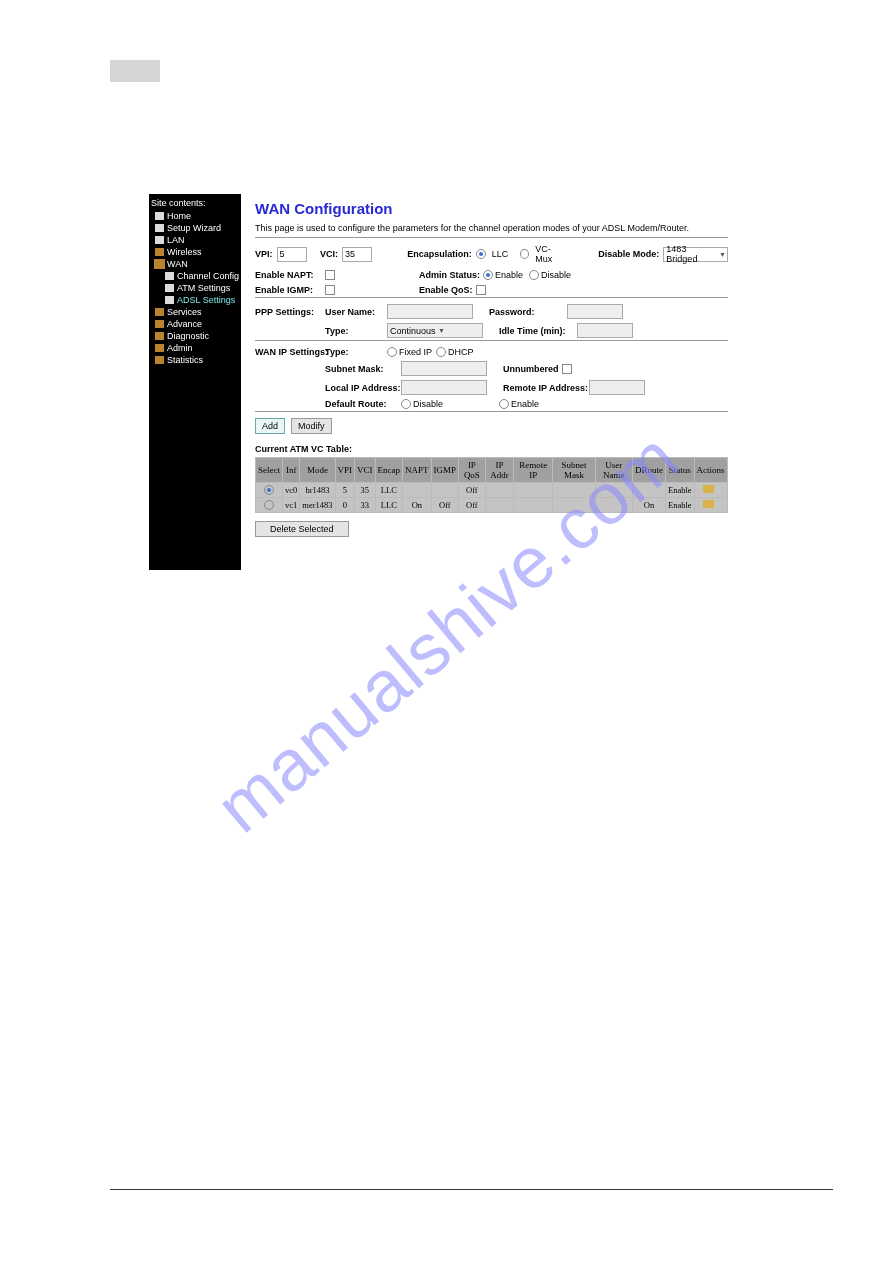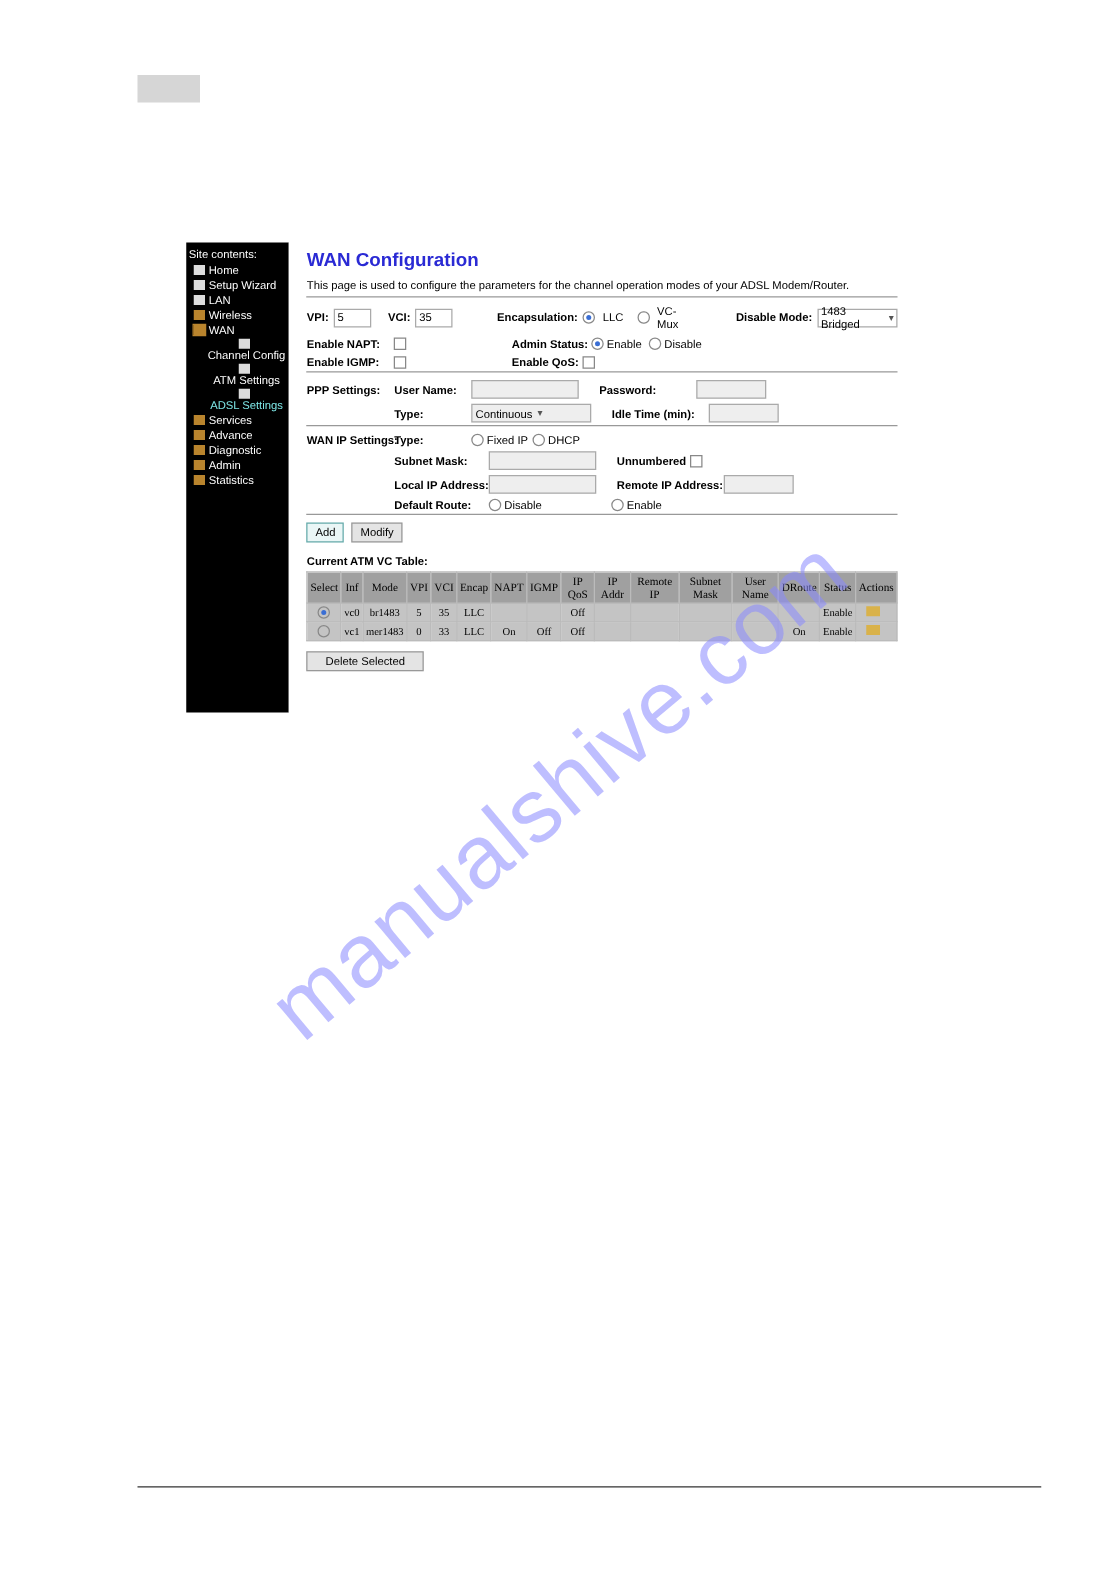--- a/index.html
+++ b/index.html
@@ -4,21 +4,21 @@
 <style>
   * { box-sizing: border-box; margin: 0; padding: 0; }
   body { background: #fff; font-family: Arial, sans-serif; width: 893px; height: 1263px; position: relative; }
   .page { position: relative; width: 893px; height: 1263px; }
   .grey-box { position: absolute; left: 110px; top: 60px; width: 50px; height: 22px; background: #d6d6d6; }
   .watermark { position: absolute; left: 50%; top: 50%; font-size: 72px; color: #8a8aff; transform: translate(-50%,-50%) rotate(-40deg); font-weight: 500; opacity: 0.55; white-space: nowrap; letter-spacing: 1px; font-family: Arial, sans-serif; }
   .shot { position: absolute; left: 149px; top: 194px; width: 583px; height: 376px; display: flex; font-size: 9px; }
   .sidebar { width: 112px; background: #000; color: #fff; padding: 4px 2px; font-size: 9px; }
   .sidebar .site { color: #fff; margin-bottom: 2px; }
   .sidebar .node { display: flex; align-items: center; padding: 1px 0 1px 4px; white-space: nowrap; }
-  .sidebar .sub1 { padding-left: 14px; flex-direction: column; }
+  .sidebar .sub1 { padding-left: 14px; }
   .sidebar .icon { width: 9px; height: 8px; margin-right: 3px; display: inline-block; }
   .icon-page { background: #dcdcdc; }
   .icon-folder { background: #b9842d; }
   .icon-folder-open { background: #b9842d; outline: 1px solid #b9842d; }
   .sidebar .cyan { color: #7de6e6; text-align: center; }
   .content { flex: 1; background: #fff; padding: 6px 14px; color: #000; }
   .content h1 { color: #2a2ad4; font-size: 15px; font-weight: bold; font-family: Liberation Sans, sans-serif; margin-bottom: 6px; }
   .desc { font-size: 9px; margin-bottom: 4px; }
   hr { border: none; border-top: 1px solid #999; margin: 2px 0 6px 0; }
   .row { display: flex; align-items: center; }

